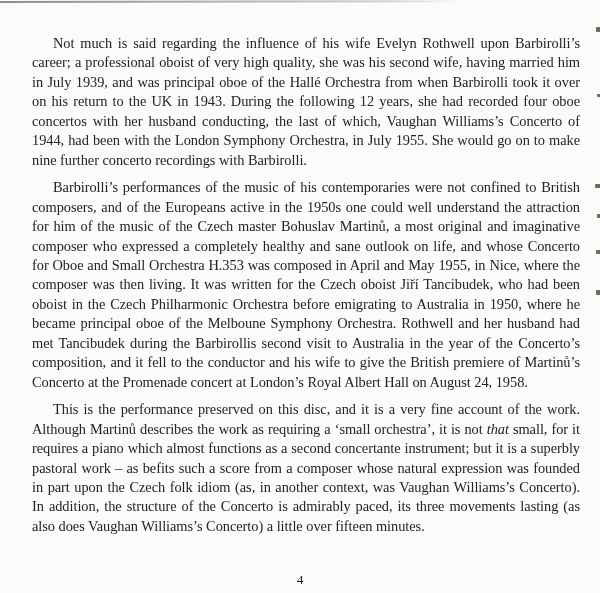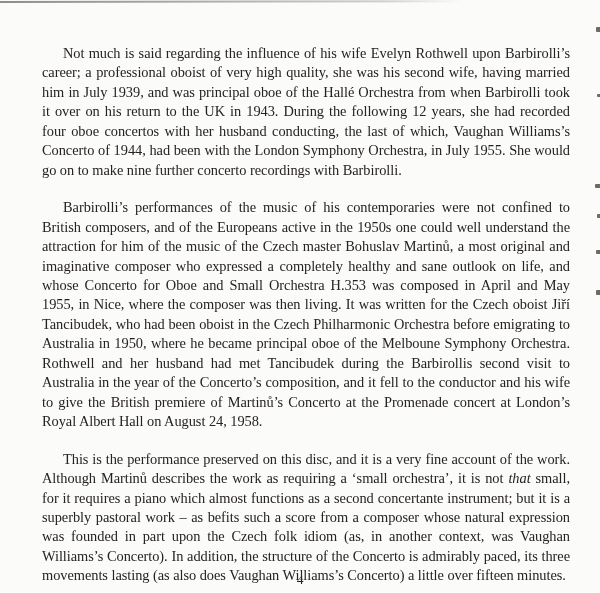--- a/index.html
+++ b/index.html
@@ -24,21 +24,21 @@
     position: absolute;
     left: 24px;
     right: 12px;
     top: 26px;
     text-align: justify;
     font-size: 14.4px;
     line-height: 19.45px;
     letter-spacing: -0.05px;
   }
   .text-block p {
-    margin: 18px;
+    margin: 8px;
     padding: 0;
     text-indent: 21px;
   }
   .it {
     font-style: italic;
   }
   .page-number {
     position: absolute;
     left: 0;
     right: 0;

